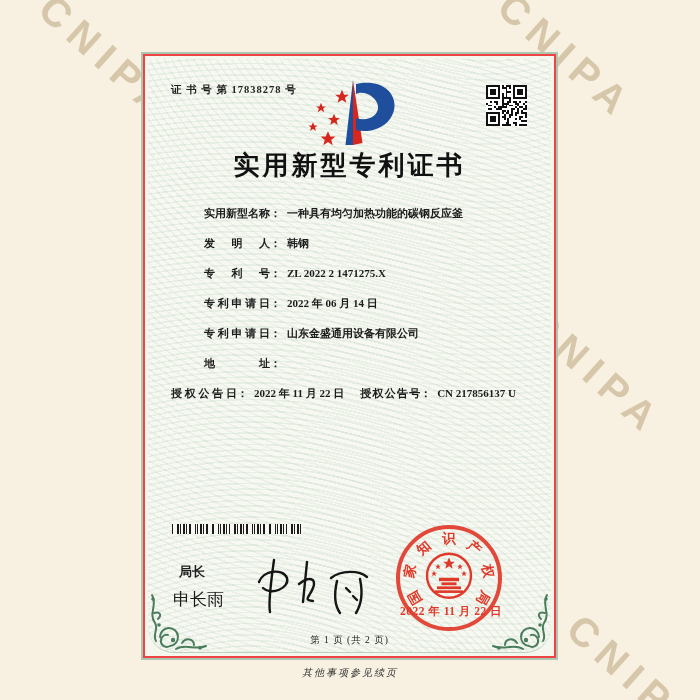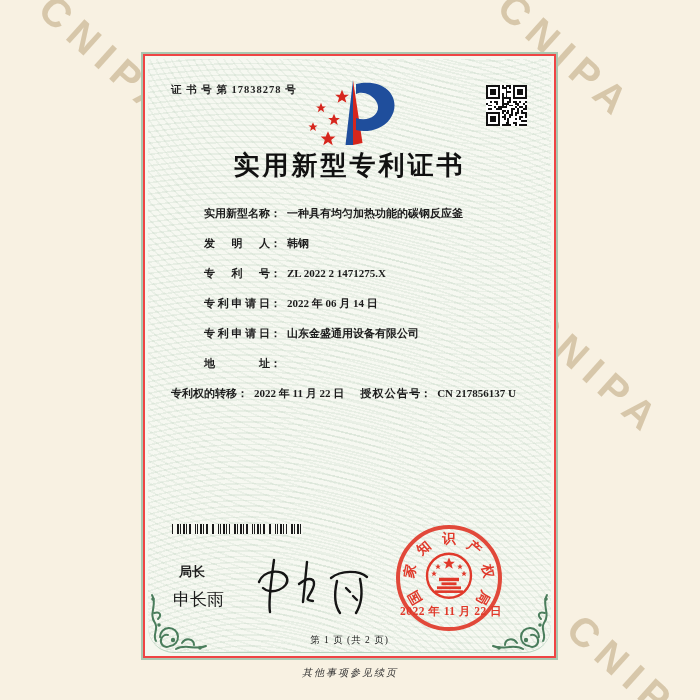--- a/index.html
+++ b/index.html
@@ -299,21 +299,21 @@
         <div class="row">
           <span class="flabel">专利申请日</span>
           <span class="colon">：</span>
           <span class="fvalue">山东金盛通用设备有限公司</span>
         </div>
         <div class="row">
           <span class="flabel">地址</span>
           <span class="colon">：</span>
         </div>
         <div class="grant-row">
-        <span class="flabel">专利权的转移</span>
+        <span class="flabel">授权公告日</span>
           <span class="colon">：</span>
         <span class="fvalue">2022 年 11 月 22 日</span>
         <span class="pair2">
           <span class="flabel">授权公告号</span>
             <span class="colon">：</span>
           <span class="fvalue">CN 217856137 U</span>
         </span>
       </div>
     </div>
 

